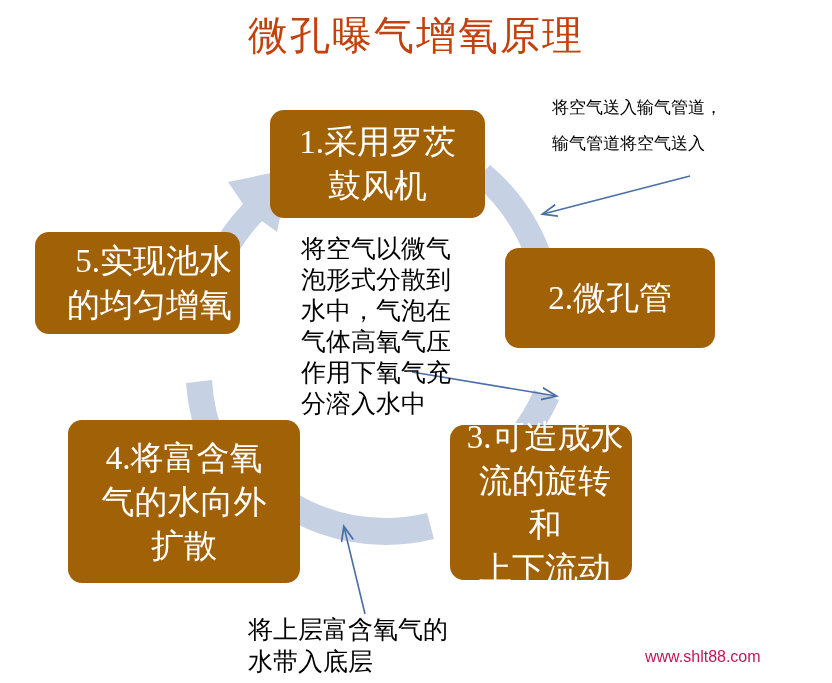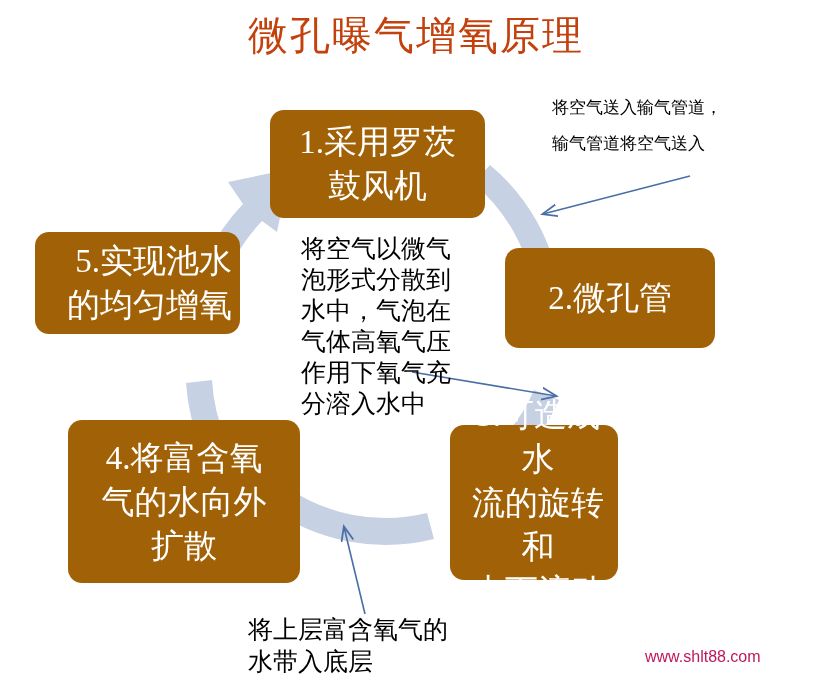--- a/index.html
+++ b/index.html
@@ -51,21 +51,21 @@
     box-sizing: border-box;
     padding: 6px 8px;
   }
   .node-text {
     display: block;
     width: 100%;
     white-space: pre-line;
   }
   #node1 { left: 270px; top: 110px; width: 215px; height: 108px; }
   #node2 { left: 505px; top: 248px; width: 210px; height: 100px; }
-  #node3 { left: 450px; top: 425px; width: 168px; height: 155px; padding-left: 16px; }
+  #node3 { left: 450px; top: 425px; width: 182px; height: 155px; padding-left: 16px; }
   #node4 { left: 68px; top: 420px; width: 232px; height: 163px; }
   #node5 { left: 35px; top: 232px; width: 205px; height: 102px; text-align: right; }
 
   .annot {
     position: absolute;
     font-family: "Liberation Serif", "DejaVu Serif", serif;
     color: #000000;
     white-space: pre-line;
   }
   #annot-top {

